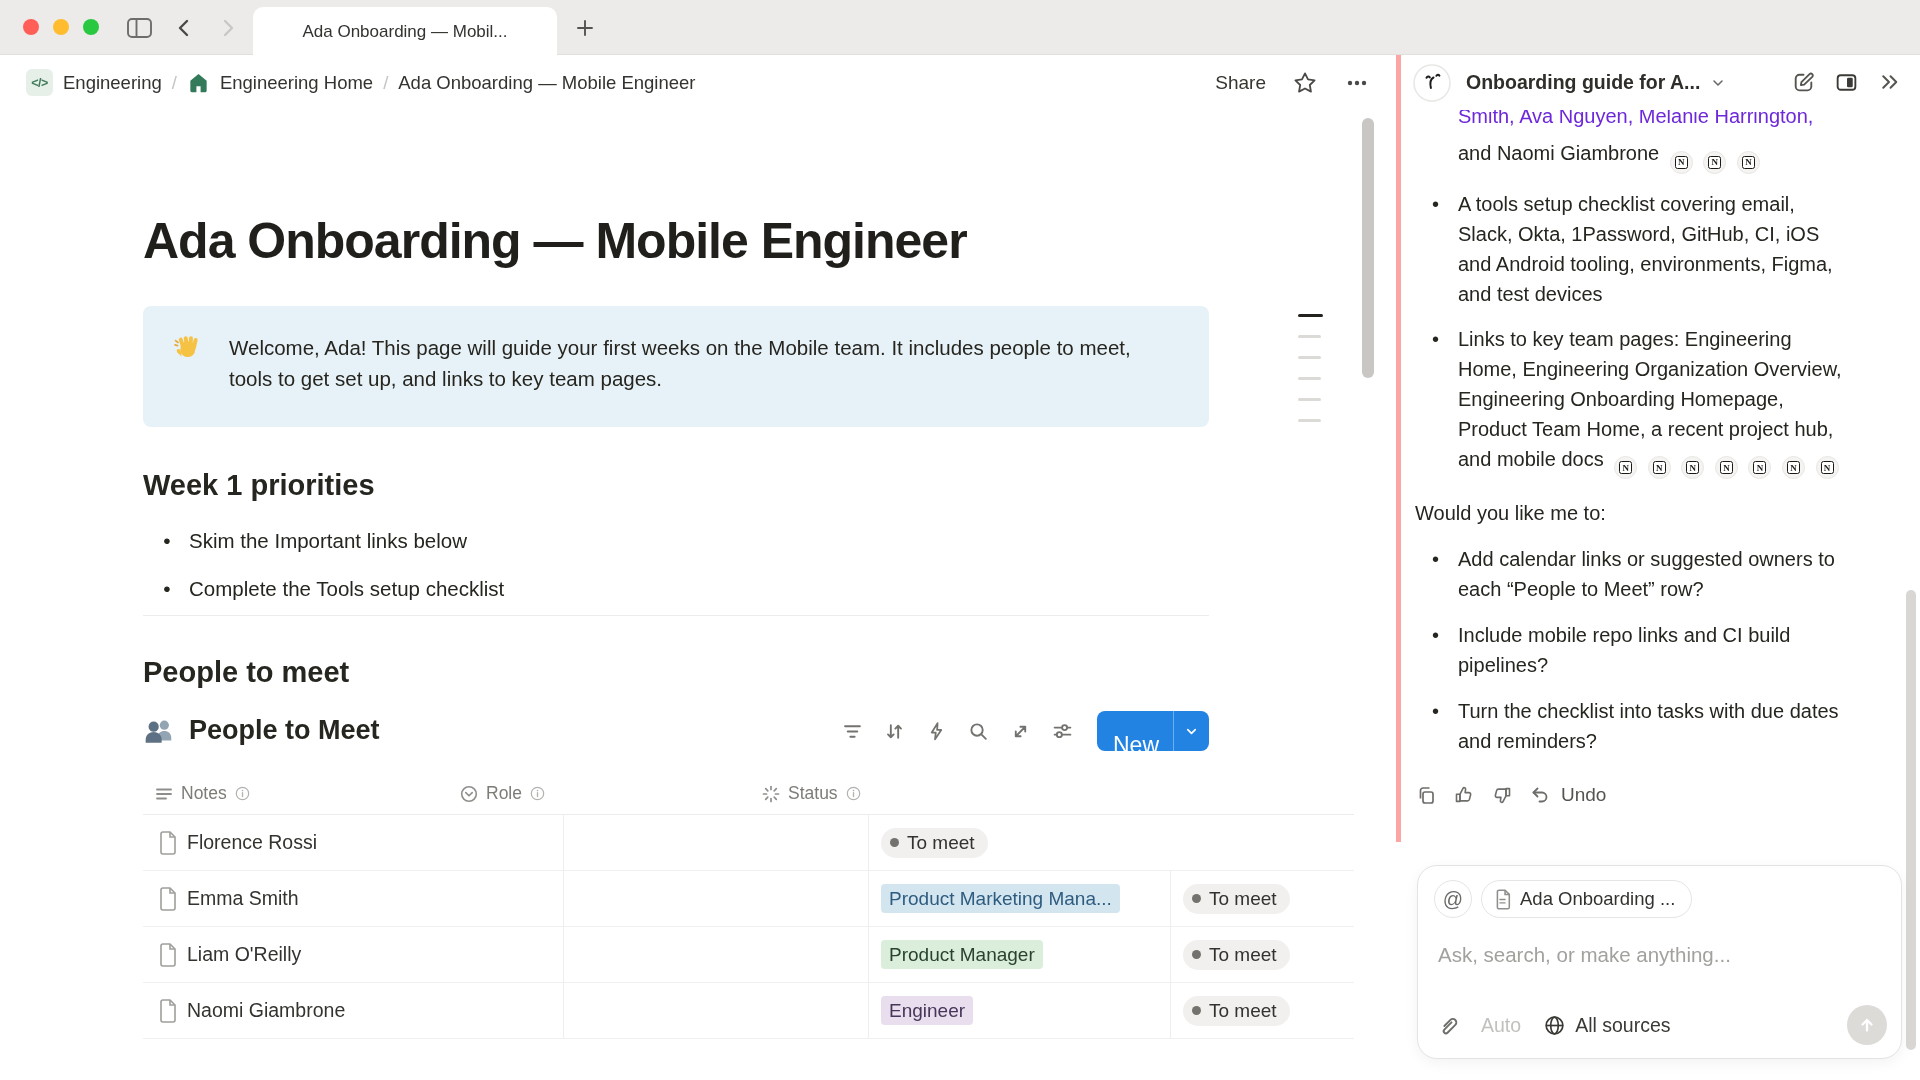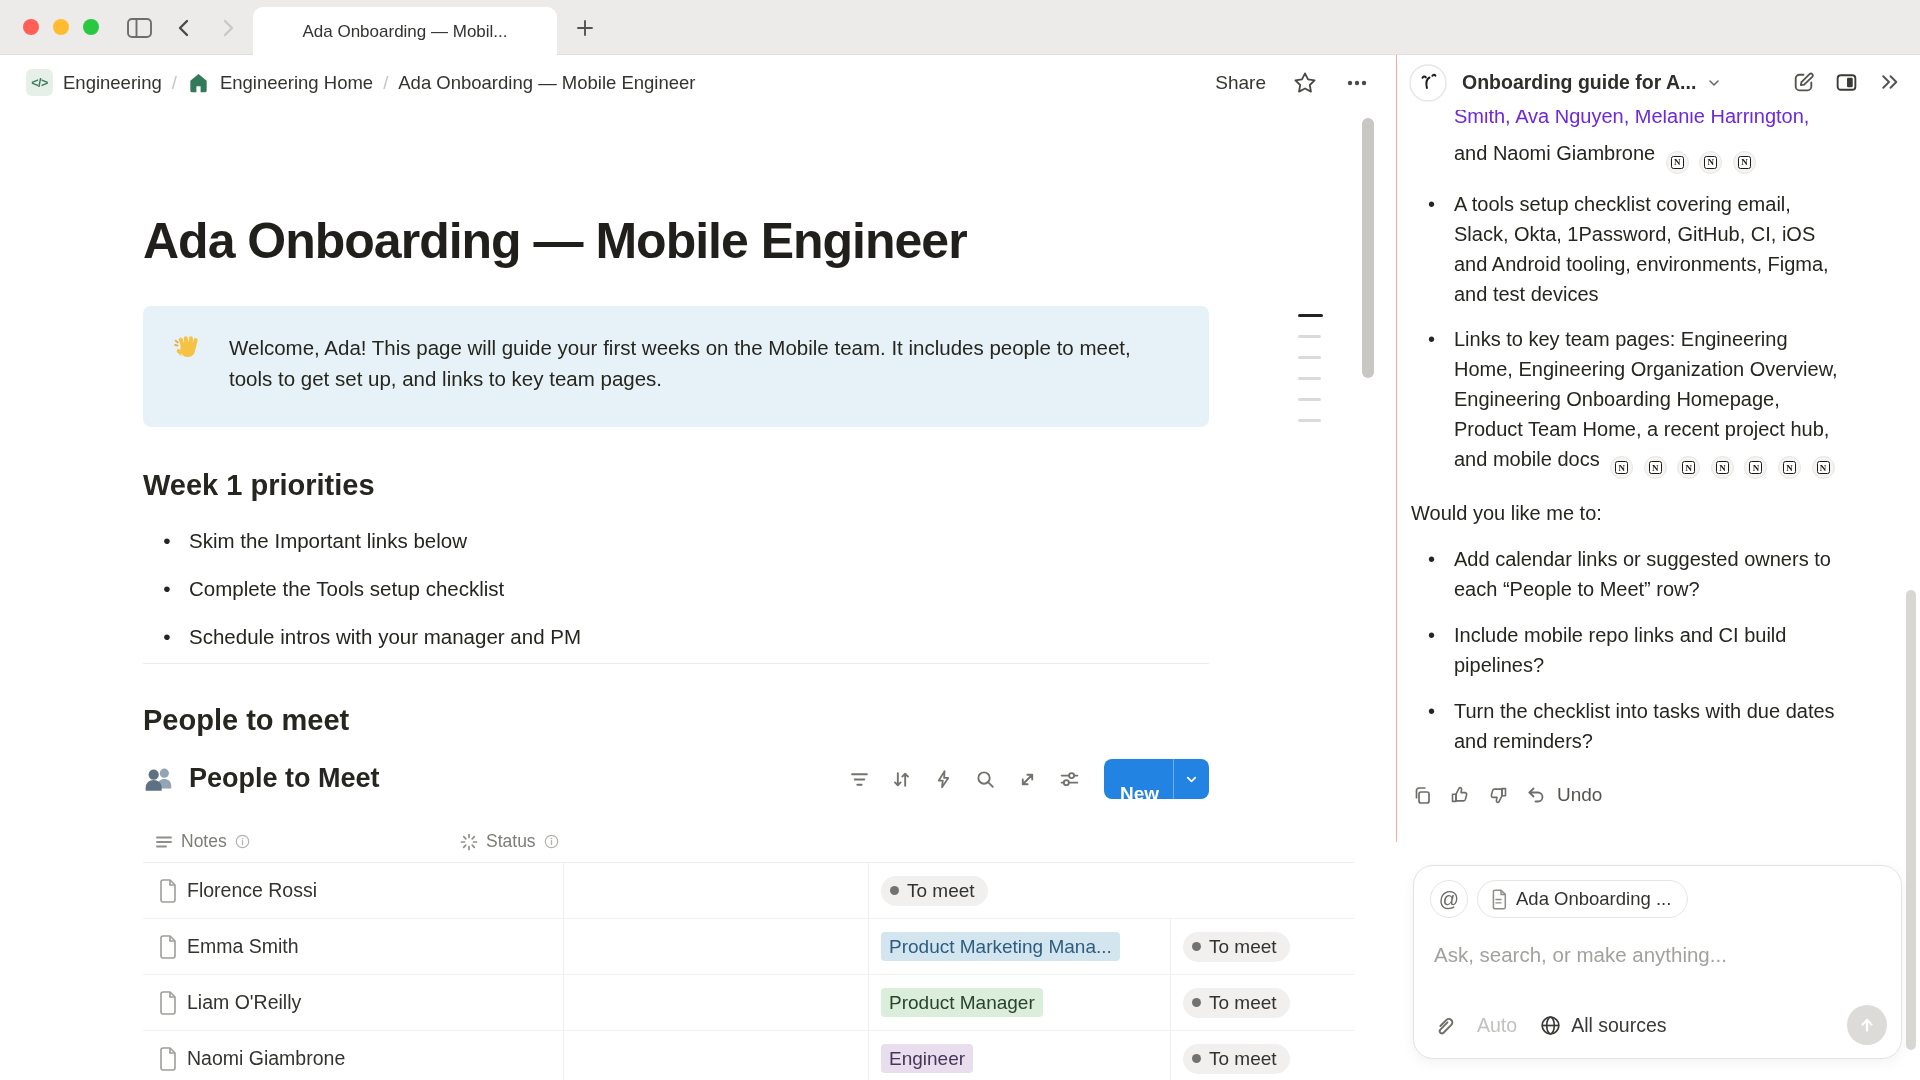--- a/index.html
+++ b/index.html
@@ -49,21 +49,21 @@
     font-size:21px; color:#26251F; }
   .divider { margin-top:2px; height:1px; width:1066px; background:#EDECEA; }
   .h2b { margin-top:40px; font-size:29px; font-weight:700; color:#26251F; }
   .db-row { position:relative; margin-top:20px; height:48px; width:1066px; }
   .db-title { position:absolute; left:0; top:6px; display:flex; align-items:center; gap:14px;
     font-size:27px; font-weight:700; color:#26251F; }
   .db-toolbar { position:absolute; right:0; top:2px; display:flex; align-items:center; gap:14px; color:#73726E; }
   .tool { width:28px; height:28px; display:flex; align-items:center; justify-content:center; }
   .new-btn { margin-left:6px; height:40px; border-radius:8px; background:#2383E2; color:#fff;
     display:flex; align-items:center; overflow:hidden; }
-  .new-label { padding:0 14px 0 16px; font-size:19px; font-weight:700;margin-top:29px; }
+  .new-label { padding:0 14px 0 16px; font-size:23px; font-weight:400;margin-top:29px; }
   .new-split { width:1px; height:40px; background:rgba(255,255,255,.35); }
   .new-chev { padding:0 10px; display:flex; align-items:center; }
 
   .table { margin-top:16px; width:1211px; }
   .t-head { display:flex; height:42px; border-bottom:1px solid #EDECEA; color:#7E7C77; font-size:17.5px; }
   .th { display:flex; align-items:center; gap:8px; padding-left:12px; }
   .th .lbl { color:#7E7C77; }
   .c1 { width:420px; padding-left:8px; }
   .c2 { width:305px; }
   .c3 { width:302px; }
@@ -84,21 +84,21 @@
 
   .toc { position:absolute; left:1298px; top:204px; }
   .toc .dash { height:3px; border-radius:2px; margin-bottom:18px; }
   .toc .d0 { width:25px; background:#23221F; }
   .toc .dn { width:23px; background:#DCDAD7; }
   .doc-scroll { position:absolute; left:1362px; top:8px; width:12px; height:260px;
     border-radius:6px; background:#C9C7C4; }
 
   
   .ai { position:absolute; left:1396px; top:55px; width:524px; height:787px; background:#fff;
-    border-left:1px solid #fca5a5; }
+    border-left:5px solid #fca5a5; }
   .ai-head { position:absolute; left:0; top:0; right:0; height:55px; display:flex; align-items:center;
     padding:0 18px 0 12px; }
   .ai-title { margin-left:15px; font-size:19.5px; font-weight:600; color:#2F2E2A; white-space:nowrap; }
   .ai-title-chev { margin-left:10px; color:#6B6A66; display:flex; }
   .ai-head-right { margin-left:auto; display:flex; align-items:center; gap:18px; color:#55544F; }
   .ai-body { position:absolute; left:14px; right:22px; top:55px; bottom:0; overflow:hidden;
     font-size:20px; line-height:30px; color:#26251F; }
   .clip-line { height:26px; overflow:hidden; margin-left:43px; }
   .clip-line > span { display:block; margin-top:-9px; color:#6d28d9; }
   .cont-line { margin-left:43px; margin-top:2px; }
@@ -222,21 +222,20 @@
             </g>
           </svg>
         </span>
         <div class="callout-text">Welcome, Ada! This page will guide your first weeks on the Mobile team. It includes people to meet, tools to get set up, and links to key team pages.</div>
       </div>
 
       <h2 class="h2">Week 1 priorities</h2>
       <div class="blist">
         <div class="bitem">Skim the Important links below</div>
         <div class="bitem">Complete the Tools setup checklist</div>
-        <div class="bitem">Schedule intros with your manager and PM</div>
       </div>
 
       <div class="divider"></div>
 
       <h2 class="h2b">People to meet</h2>
 
       <div class="db-row">
         <div class="db-title">
           <span>
             <svg width="32" height="30" viewBox="0 0 30 28">
@@ -304,20 +303,32 @@
 
       <div class="table">
         <div class="t-head">
           <div class="th c2">
             <svg width="18" height="18" viewBox="0 0 18 18" fill="none" stroke="#8F8E8A" stroke-width="1.8" stroke-linecap="round">
               <line x1="2" y1="4.5" x2="16" y2="4.5"></line>
                 <line x1="2" y1="9" x2="16" y2="9"></line>
                 <line x1="2" y1="13.5" x2="11" y2="13.5"></line>
             </svg>
             <span class="lbl">Notes</span>
+            <svg width="15" height="15" viewBox="0 0 16 16">
+              <circle cx="8" cy="8" r="6.6" fill="none" stroke="#B3B2AE" stroke-width="1.3"></circle>
+              <line x1="8" y1="7.2" x2="8" y2="11.2" stroke="#B3B2AE" stroke-width="1.4" stroke-linecap="round"></line>
+              <circle cx="8" cy="4.8" r=".9" fill="#B3B2AE"></circle>
+            </svg>
+          </div>
+          <div class="th c3">
+            <svg width="18" height="18" viewBox="0 0 18 18" fill="none">
+              <circle cx="9" cy="9" r="7.3" stroke="#8F8E8A" stroke-width="1.6"></circle>
+              <path d="M5.8 7.6 L9 10.8 L12.2 7.6" stroke="#8F8E8A" stroke-width="1.6" stroke-linecap="round" stroke-linejoin="round"></path>
+            </svg>
+            <span class="lbl">Role</span>
             <svg width="15" height="15" viewBox="0 0 16 16">
               <circle cx="8" cy="8" r="6.6" fill="none" stroke="#B3B2AE" stroke-width="1.3"></circle>
               <line x1="8" y1="7.2" x2="8" y2="11.2" stroke="#B3B2AE" stroke-width="1.4" stroke-linecap="round"></line>
               <circle cx="8" cy="4.8" r=".9" fill="#B3B2AE"></circle>
             </svg>
           </div>
           <div class="th c4">
             <svg width="18" height="18" viewBox="0 0 18 18" stroke="#8F8E8A" stroke-width="1.7" stroke-linecap="round">
               <line x1="16.5" y1="9" x2="13.5" y2="9"></line>
                 <line x1="14.3" y1="14.3" x2="12.2" y2="12.2"></line>

